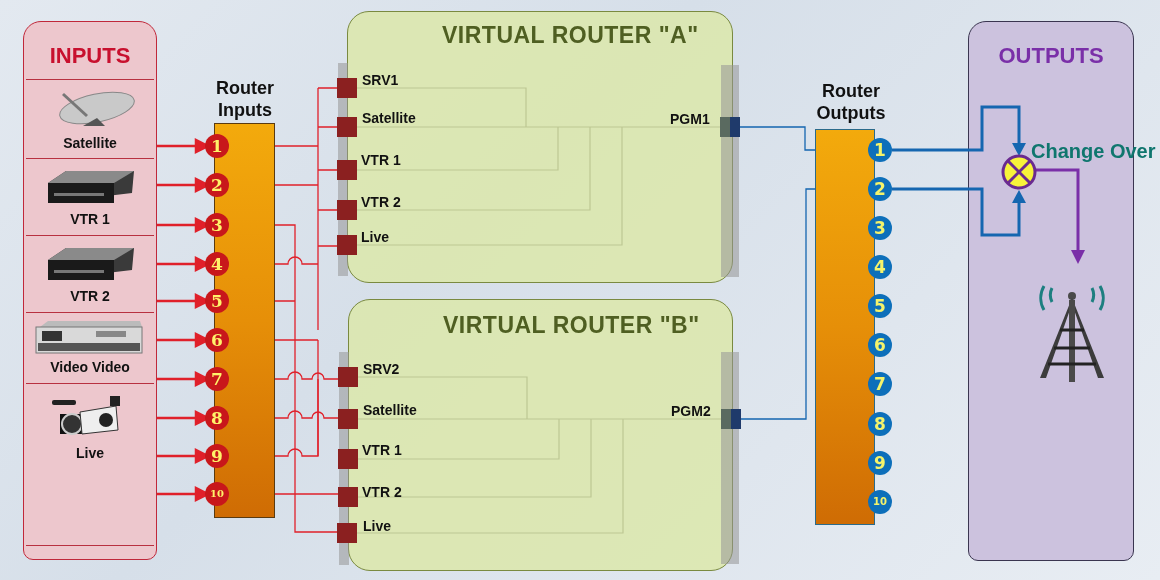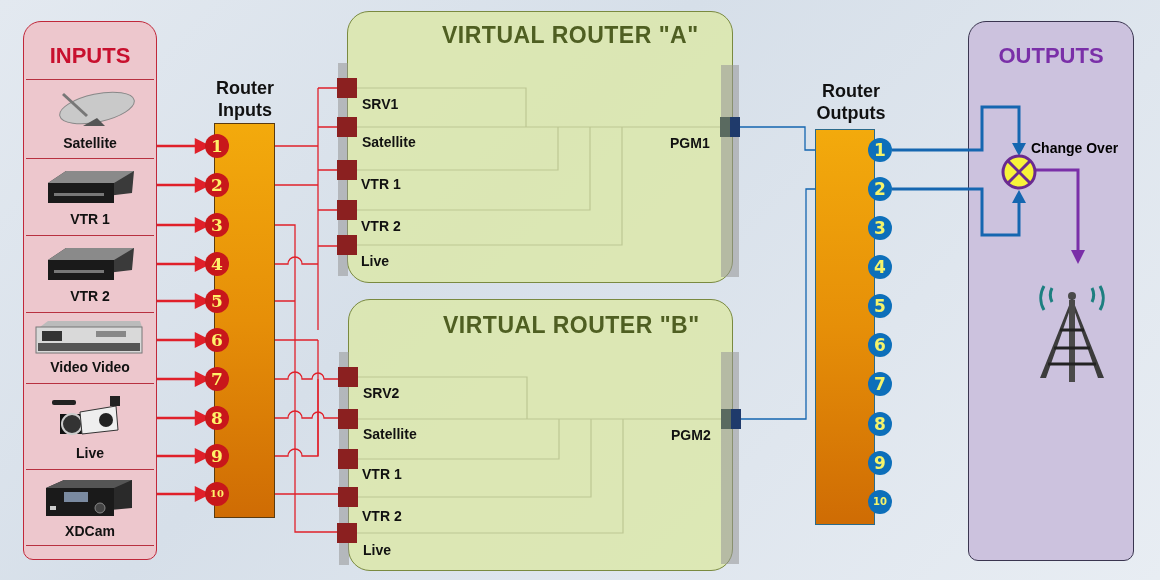--- a/index.html
+++ b/index.html
@@ -18,27 +18,27 @@
   .panel-out{left:968px;top:21px;width:166px;height:540px;background:#ccc2de;border:1.5px solid #3a3550;border-radius:18px 18px 10px 10px;box-sizing:border-box;}
   .panel-out .panel-title{top:21px;color:#7a2fa8;}
   
   .bar{background:linear-gradient(180deg,#f3aa0c 0%,#e68f08 50%,#cf6c04 100%);border:1px solid #5a3a10;box-sizing:border-box;}
   .bar-title{text-align:center;font-weight:bold;font-size:18px;color:#111;line-height:22px;}
   
   .vr{background:rgba(220,232,170,0.85);border:1.5px solid #7a8a40;border-radius:22px;box-sizing:border-box;}
   .vr-title{position:absolute;font-weight:bold;font-size:23px;color:#4f5f22;letter-spacing:0.5px;}
   .rail{background:rgba(150,150,150,0.55);}
   .port{width:20px;height:20px;background:#8b2020;}
-  .port-label{font-weight:bold;font-size:14px;color:#111;margin-top:24px;}
+  .port-label{font-weight:bold;font-size:14px;color:#111;}
   .pgm{width:20px;height:20px;background:linear-gradient(90deg,#5a6a60 50%,#1f3a6b 50%);}
   .num-in{width:24px;height:24px;border-radius:50%;background:#c8171b;color:#fff36a;font-weight:bold;font-family:"DejaVu Serif",serif;text-align:center;line-height:24px;font-size:17px;}
   .num-out{width:24px;height:24px;border-radius:50%;background:#0d6fba;color:#f4f36b;font-weight:bold;font-family:"DejaVu Sans",sans-serif;text-align:center;line-height:24px;font-size:17px;}
   .small-num{font-size:10px;}
   svg.wires{position:absolute;left:0;top:0;}
-  .co-label{font-weight:bold;font-size:14px;color:#000000;}
+  .co-label{font-weight:bold;font-size:20px;color:#0f766e;}
 </style>
 </head>
 <body>
 
 <svg class="wires" width="1160" height="580">
 
   <g stroke="#e0202a" stroke-width="2.5" fill="#e0202a">
     <g>
         <line x1="157" y1="146" x2="200" y2="146"></line>
         <polygon points="208,146 196,140 196,152"></polygon>
@@ -182,31 +182,20 @@
   <div class="in-cell" style="top:361px;height:85px;">
     <svg class="in-icon" style="top:8px" width="80" height="48">
       <rect x="2" y="8" width="24" height="5" rx="2" fill="#222"></rect>
       <rect x="10" y="22" width="24" height="20" fill="#111"></rect>
       <circle cx="22" cy="32" r="10" fill="#333" stroke="#ccc" stroke-width="2"></circle>
       <path d="M30 20 L66 14 L68 38 L32 42 Z" fill="#eee" stroke="#333"></path>
       <circle cx="56" cy="28" r="7" fill="#222"></circle>
       <rect x="60" y="4" width="10" height="10" fill="#222"></rect>
     </svg>
     <div class="in-label" style="top:61px">Live</div>
-  </div>
-  <div class="in-cell" style="top:447px;height:75px;">
-    <svg class="in-icon" style="top:8px" width="92" height="40">
-      <polygon points="2,10 20,2 88,2 88,30 2,38" fill="#2a2a2a"></polygon>
-      <polygon points="2,10 20,2 88,2 70,10" fill="#555"></polygon>
-      <rect x="2" y="10" width="68" height="28" fill="#1a1a1a"></rect>
-      <rect x="20" y="14" width="24" height="10" fill="#7a8aa0"></rect>
-      <circle cx="56" cy="30" r="5" fill="#444" stroke="#888"></circle>
-      <rect x="6" y="28" width="6" height="4" fill="#ccc"></rect>
-    </svg>
-    <div class="in-label" style="top:53px">XDCam</div>
   </div>
   <div class="in-cell" style="top:523px;height:0;"></div>
 </div>
 
 <div class="abs bar-title" style="left:200px;top:77px;width:90px;">
   <div>Router</div>
   <div>Inputs</div>
 </div>
 <div class="abs bar" style="left:214px;top:123px;width:61px;height:395px;"></div>
 <div class="abs num-in" style="left:205px;top:134px">1</div>

